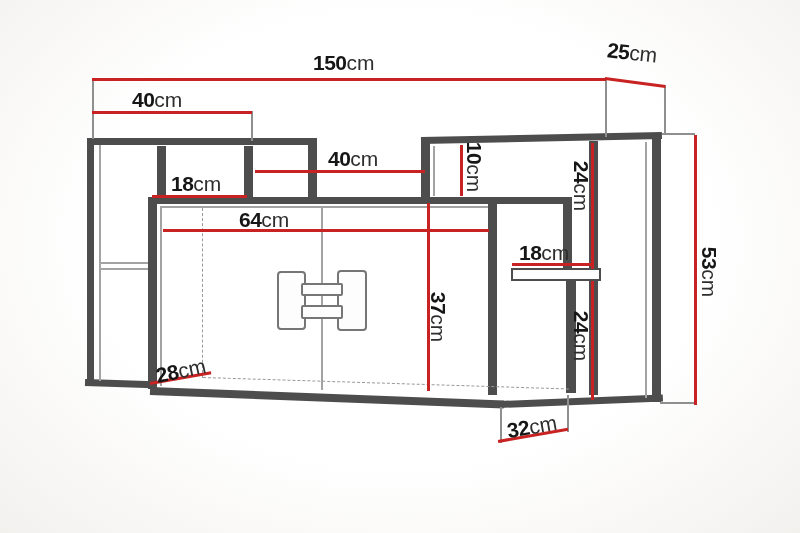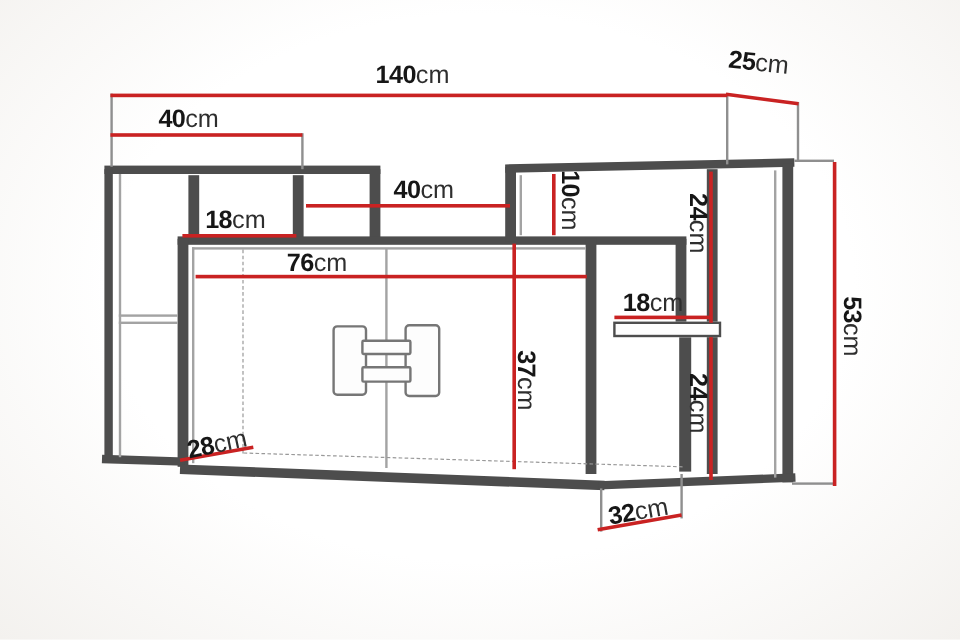--- a/index.html
+++ b/index.html
@@ -97,21 +97,21 @@
   <div class="rl" style="left:152px;top:195px;width:95px;height:2.5px;"></div>
   <div class="rl" style="left:163px;top:229px;width:326px;height:2.5px;"></div>
   <div class="rl" style="left:512px;top:263px;width:81px;height:2.5px;"></div>
   <div class="rl" style="left:427px;top:203px;width:2.5px;height:188px;"></div>
   <div class="rl" style="left:591px;top:281px;width:2.5px;height:119px;"></div>
   <div class="rl" style="left:694px;top:135px;width:2.5px;height:270px;"></div>
   <div class="rl" style="left:150px;top:382px;width:62px;height:2.5px;transform:rotate(-10deg);transform-origin:left center;"></div>
   <div class="rl" style="left:498px;top:440px;width:71px;height:2.5px;transform:rotate(-10deg);transform-origin:left center;"></div>
 
   <div class="dim" style="left:313px;top:52px;">
-    <b>140</b><span class="u">cm</span>
+    <b>150</b><span class="u">cm</span>
   </div>
   <div class="dim" style="left:607px;top:42px;transform:rotate(6deg);">
     <b>25</b><span class="u">cm</span>
   </div>
   <div class="dim" style="left:132px;top:89px;">
     <b>40</b><span class="u">cm</span>
   </div>
   <div class="dim" style="left:171px;top:173px;">
     <b>18</b><span class="u">cm</span>
   </div>
@@ -124,21 +124,21 @@
   </div>
   <div class="dim vbox" style="left:549px;top:174px;">
     <b>24</b>
       <span class="u">cm</span>
   </div>
   <div class="dim vbox" style="left:677px;top:260px;">
     <b>53</b>
       <span class="u">cm</span>
   </div>
   <div class="dim" style="left:239px;top:209px;">
-    <b>76</b><span class="u">cm</span>
+    <b>64</b><span class="u">cm</span>
   </div>
   <div class="dim" style="left:519px;top:242px;">
     <b>18</b><span class="u">cm</span>
   </div>
   <div class="dim vbox" style="left:406px;top:305px;">
     <b>37</b>
       <span class="u">cm</span>
   </div>
   <div class="dim vbox" style="left:549px;top:324px;">
     <b>24</b>

